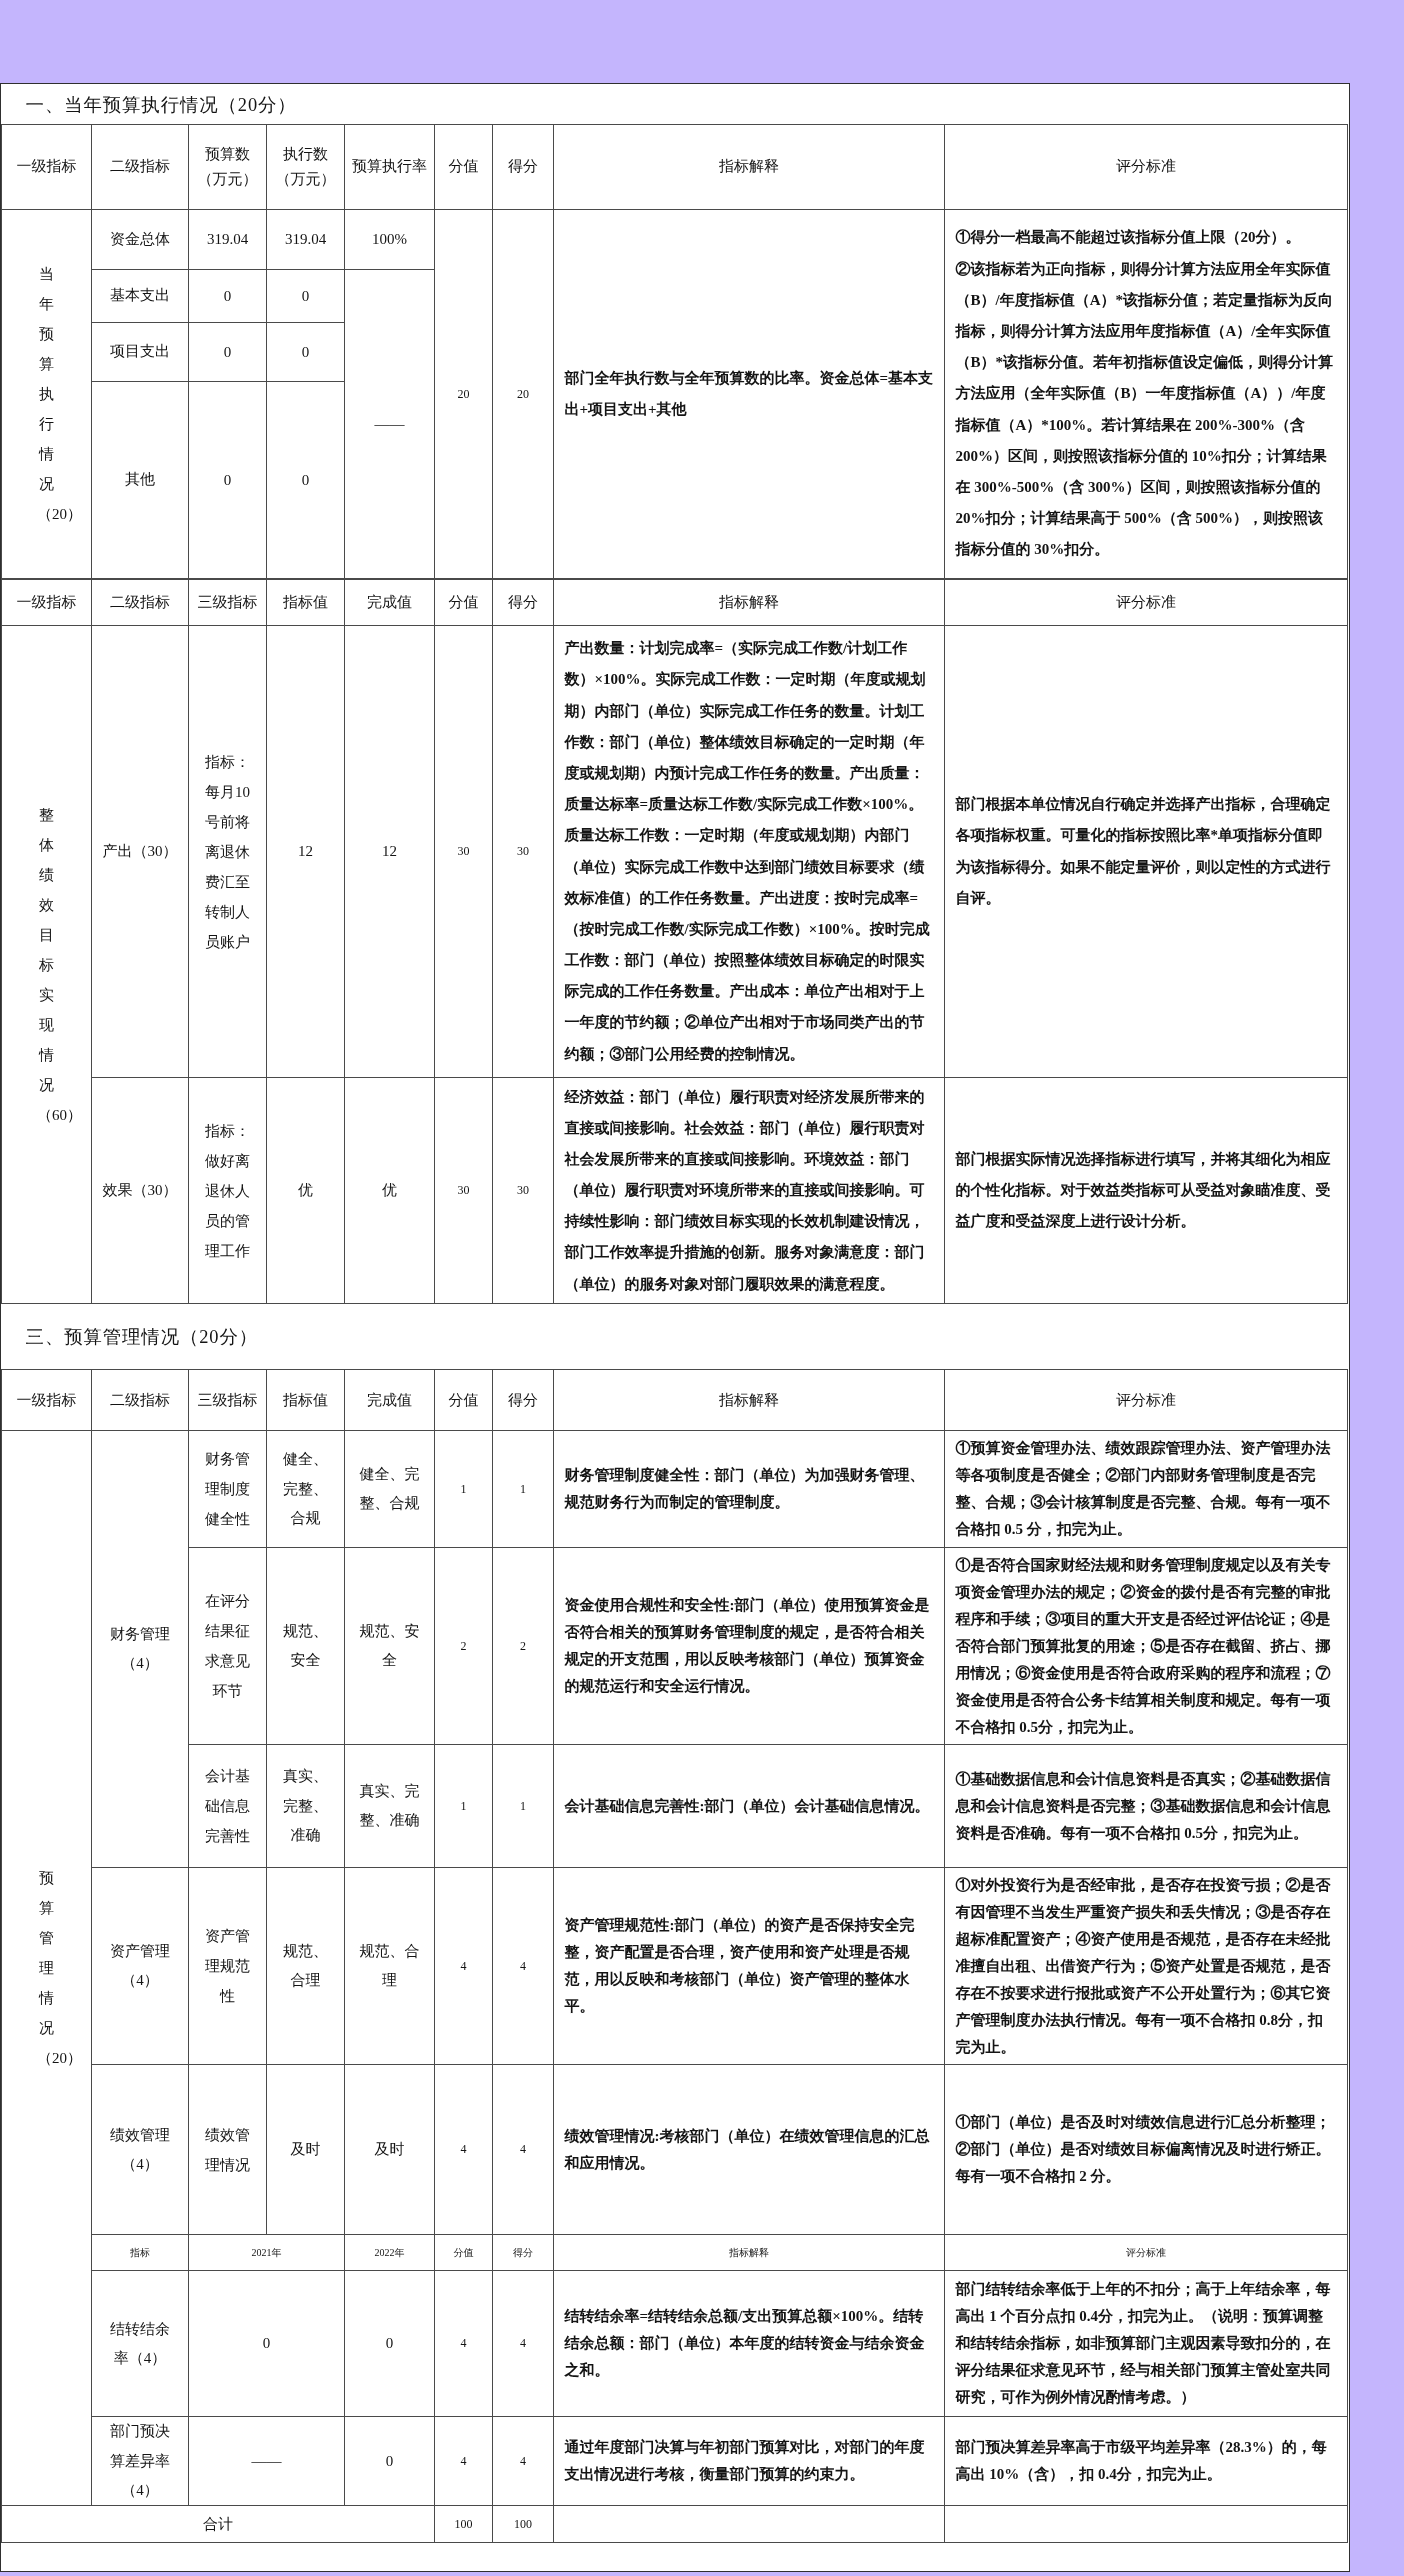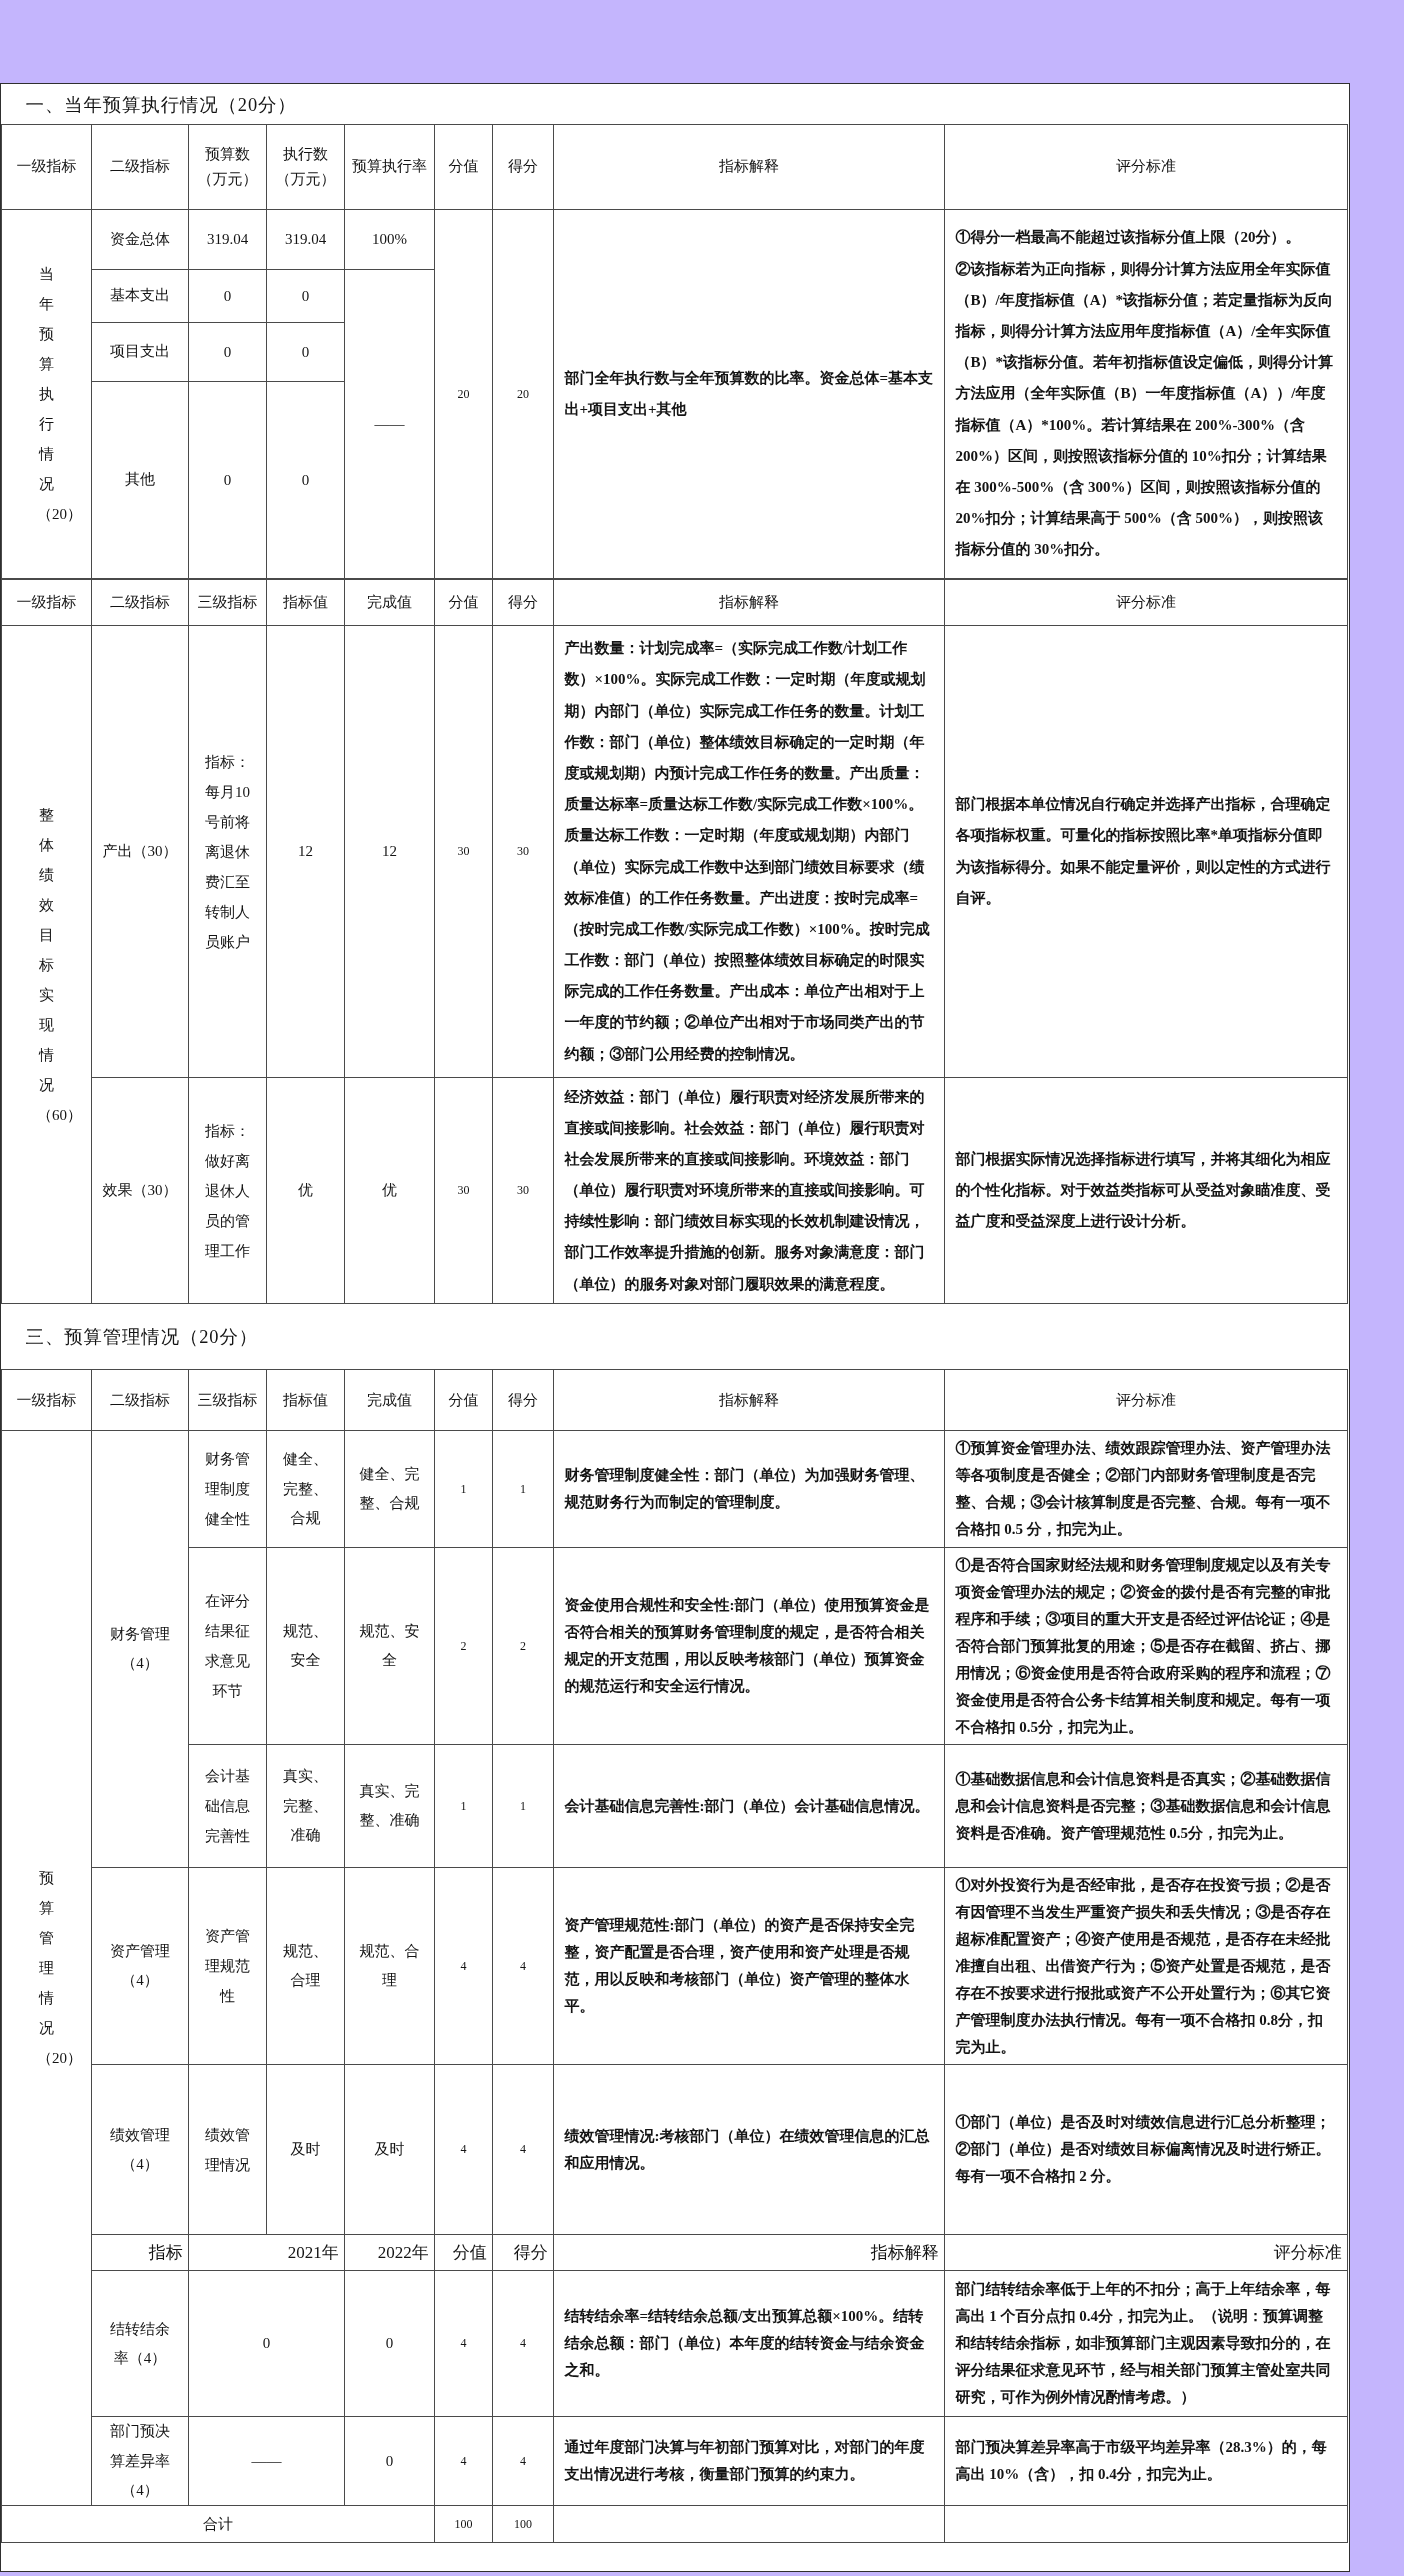--- a/index.html
+++ b/index.html
@@ -17,21 +17,21 @@
   th{line-height:1.7;}
   .lt{text-align:left;padding:3.5px 10.5px;line-height:1.8;font-weight:bold;}
   .lh-big{line-height:2.08;}
   .pre{white-space:pre-line;}
   .lvl1{padding:0 35px;line-height:2.0;}
   .lvl2{padding:0 7px;line-height:1.95;}
   .lvl2n{padding:0 16px;line-height:1.95;}
   .lvl3{padding:1.8px 13px;line-height:2.0;}
   .val{padding:1.8px 10.5px;line-height:1.95;}
   .num{font-size:12px;}
-  .subh{font-size:17px;text-align:right;}
+  .subh{font-size:10px;}
 </style>
 </head>
 <body>
 
 <div class="page">
   <div class="sheet">
 
     <div class="bar bar1">一、当年预算执行情况（20分）</div>
     <table>
       <colgroup>
@@ -181,21 +181,21 @@
         <td class="lt">资金使用合规性和安全性:部门（单位）使用预算资金是否符合相关的预算财务管理制度的规定，是否符合相关规定的开支范围，用以反映考核部门（单位）预算资金的规范运行和安全运行情况。</td>
         <td class="lt">①是否符合国家财经法规和财务管理制度规定以及有关专项资金管理办法的规定；②资金的拨付是否有完整的审批程序和手续；③项目的重大开支是否经过评估论证；④是否符合部门预算批复的用途；⑤是否存在截留、挤占、挪用情况；⑥资金使用是否符合政府采购的程序和流程；⑦资金使用是否符合公务卡结算相关制度和规定。每有一项不合格扣 0.5分，扣完为止。</td>
       </tr>
       <tr style="height:123px">
         <td class="lvl3">会计基础信息完善性</td>
         <td class="val">真实、完整、准确</td>
         <td class="val">真实、完整、准确</td>
         <td class="num">1</td>
         <td class="num">1</td>
         <td class="lt">会计基础信息完善性:部门（单位）会计基础信息情况。</td>
-        <td class="lt">①基础数据信息和会计信息资料是否真实；②基础数据信息和会计信息资料是否完整；③基础数据信息和会计信息资料是否准确。资产管理规范性 0.5分，扣完为止。</td>
+        <td class="lt">①基础数据信息和会计信息资料是否真实；②基础数据信息和会计信息资料是否完整；③基础数据信息和会计信息资料是否准确。每有一项不合格扣 0.5分，扣完为止。</td>
       </tr>
       <tr style="height:196px">
         <td class="lvl2n">资产管理（4）</td>
         <td class="lvl3">资产管理规范性</td>
         <td class="val">规范、合理</td>
         <td class="val">规范、合理</td>
         <td class="num">4</td>
         <td class="num">4</td>
         <td class="lt">资产管理规范性:部门（单位）的资产是否保持安全完整，资产配置是否合理，资产使用和资产处理是否规范，用以反映和考核部门（单位）资产管理的整体水平。</td>
         <td class="lt">①对外投资行为是否经审批，是否存在投资亏损；②是否有因管理不当发生严重资产损失和丢失情况；③是否存在超标准配置资产；④资产使用是否规范，是否存在未经批准擅自出租、出借资产行为；⑤资产处置是否规范，是否存在不按要求进行报批或资产不公开处置行为；⑥其它资产管理制度办法执行情况。每有一项不合格扣 0.8分，扣完为止。</td>

